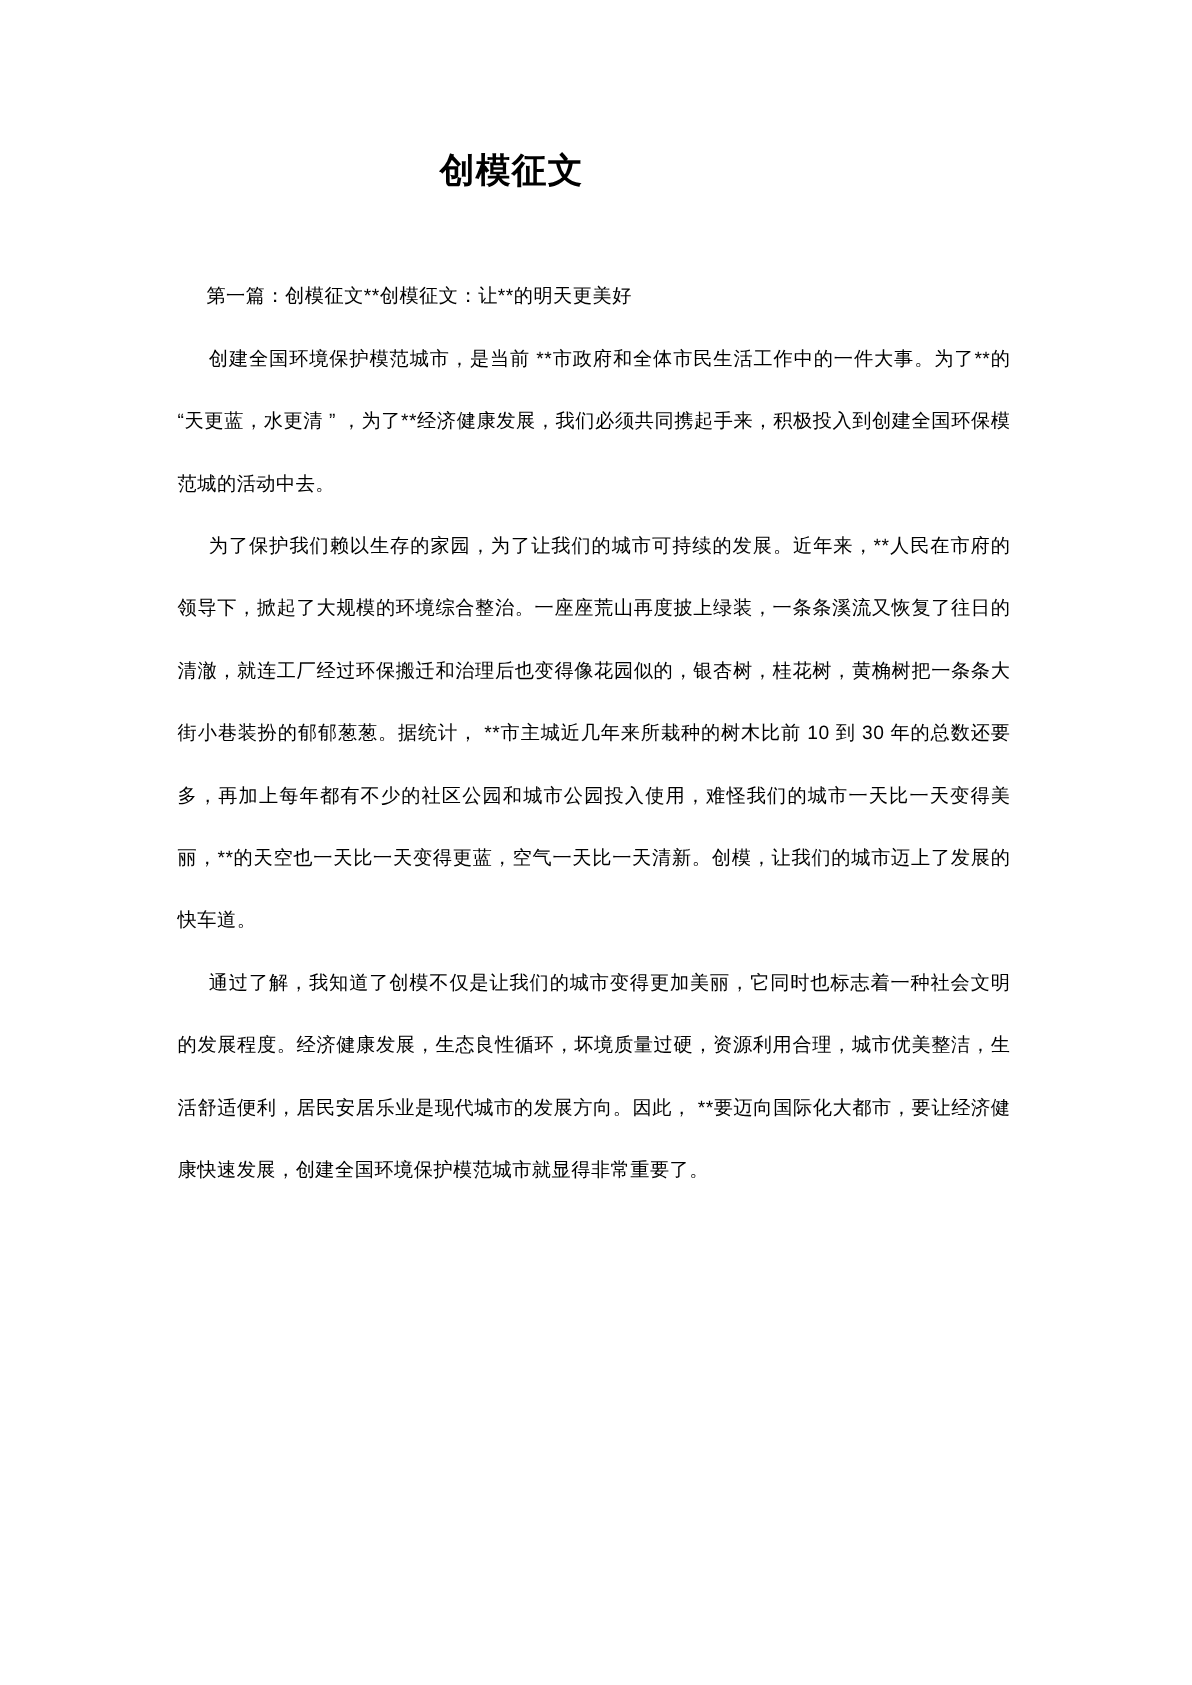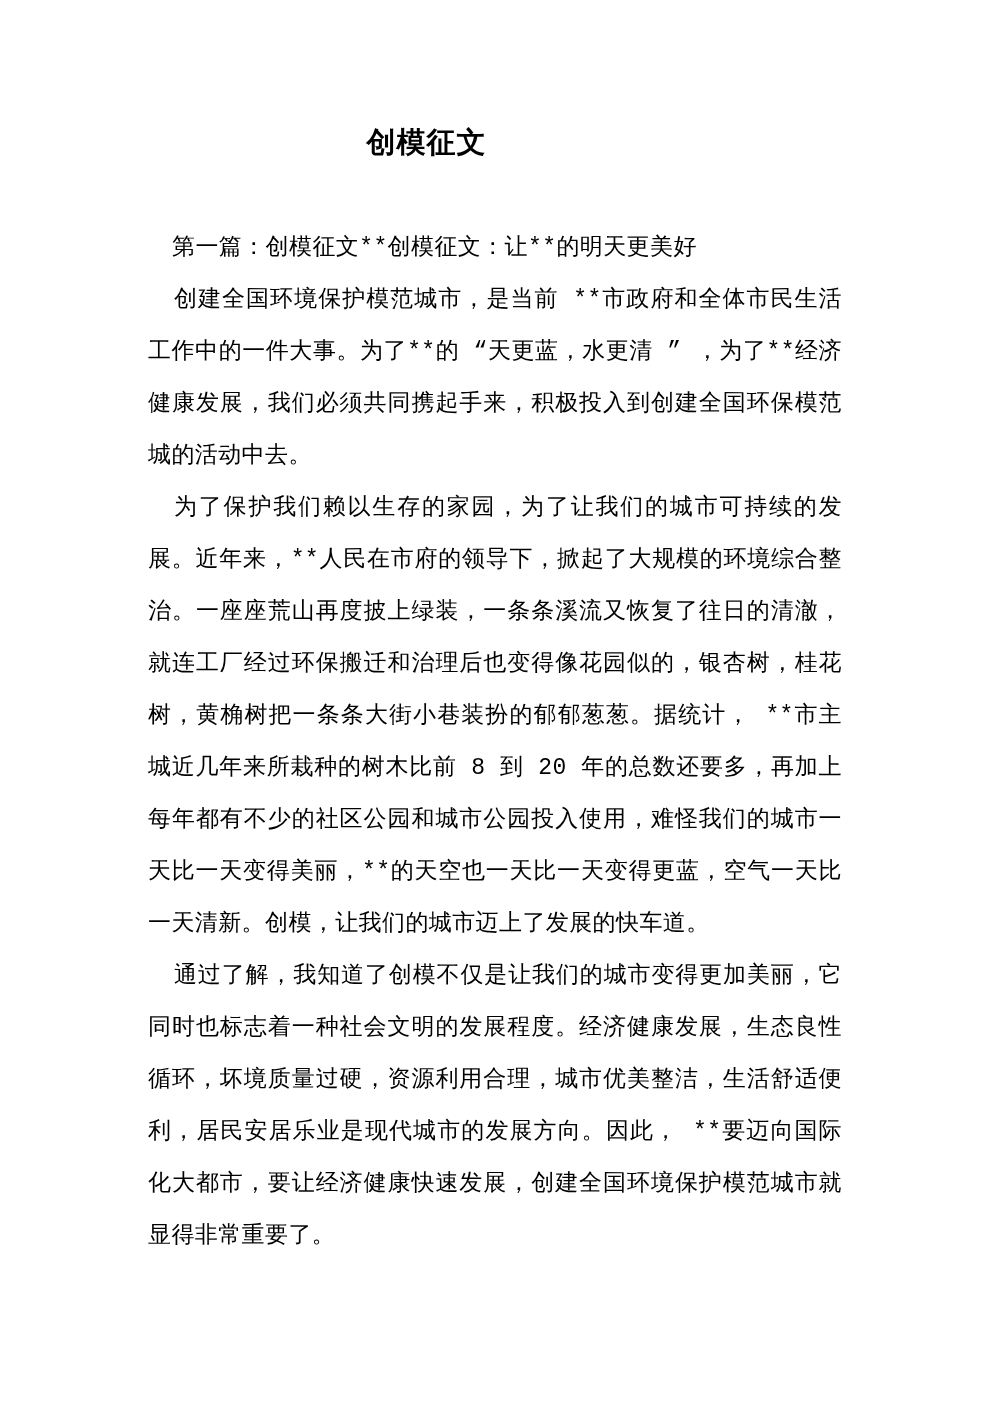--- a/index.html
+++ b/index.html
@@ -33,26 +33,26 @@
     font-family: "DejaVu Sans", sans-serif;
   }
   .body-block {
     position: absolute;
     top: 222px;
     left: 148px;
     width: 694px;
   }
   .para {
     margin: 0;
-    font-size: 23px;
+    font-size: 16px;
     line-height: 52px;
     text-align: justify;
     text-justify: inter-ideograph;
     letter-spacing: 0.4px;
-    font-family: Liberation Mono, monospace;
+    font-family: Liberation Sans, sans-serif;
     font-weight: normal;
   }
   .para.indent-1 {
     text-indent: 24px;
   }
   .para.indent-2 {
     text-indent: 26px;
   }
   .para + .para {
     margin-top: 0;
@@ -64,19 +64,19 @@
 <div class="page">
 
   <div class="doc-title">创模征文</div>
 
   <div class="body-block">
 
     <p class="para indent-1">第一篇：创模征文**创模征文：让**的明天更美好</p>
 
     <p class="para indent-2">创建全国环境保护模范城市，是当前 **市政府和全体市民生活工作中的一件大事。为了**的 “天更蓝，水更清 ” ，为了**经济健康发展，我们必须共同携起手来，积极投入到创建全国环保模范城的活动中去。</p>
 
-    <p class="para indent-2">为了保护我们赖以生存的家园，为了让我们的城市可持续的发展。近年来，**人民在市府的领导下，掀起了大规模的环境综合整治。一座座荒山再度披上绿装，一条条溪流又恢复了往日的清澈，就连工厂经过环保搬迁和治理后也变得像花园似的，银杏树，桂花树，黄桷树把一条条大街小巷装扮的郁郁葱葱。据统计， **市主城近几年来所栽种的树木比前 8 到 20 年的总数还要多，再加上每年都有不少的社区公园和城市公园投入使用，难怪我们的城市一天比一天变得美丽，**的天空也一天比一天变得更蓝，空气一天比一天清新。创模，让我们的城市迈上了发展的快车道。</p>
+    <p class="para indent-2">为了保护我们赖以生存的家园，为了让我们的城市可持续的发展。近年来，**人民在市府的领导下，掀起了大规模的环境综合整治。一座座荒山再度披上绿装，一条条溪流又恢复了往日的清澈，就连工厂经过环保搬迁和治理后也变得像花园似的，银杏树，桂花树，黄桷树把一条条大街小巷装扮的郁郁葱葱。据统计， **市主城近几年来所栽种的树木比前 10 到 30 年的总数还要多，再加上每年都有不少的社区公园和城市公园投入使用，难怪我们的城市一天比一天变得美丽，**的天空也一天比一天变得更蓝，空气一天比一天清新。创模，让我们的城市迈上了发展的快车道。</p>
 
     <p class="para indent-2">通过了解，我知道了创模不仅是让我们的城市变得更加美丽，它同时也标志着一种社会文明的发展程度。经济健康发展，生态良性循环，坏境质量过硬，资源利用合理，城市优美整洁，生活舒适便利，居民安居乐业是现代城市的发展方向。因此， **要迈向国际化大都市，要让经济健康快速发展，创建全国环境保护模范城市就显得非常重要了。</p>
 
   </div>
 
 </div>
 
 </body></html>

